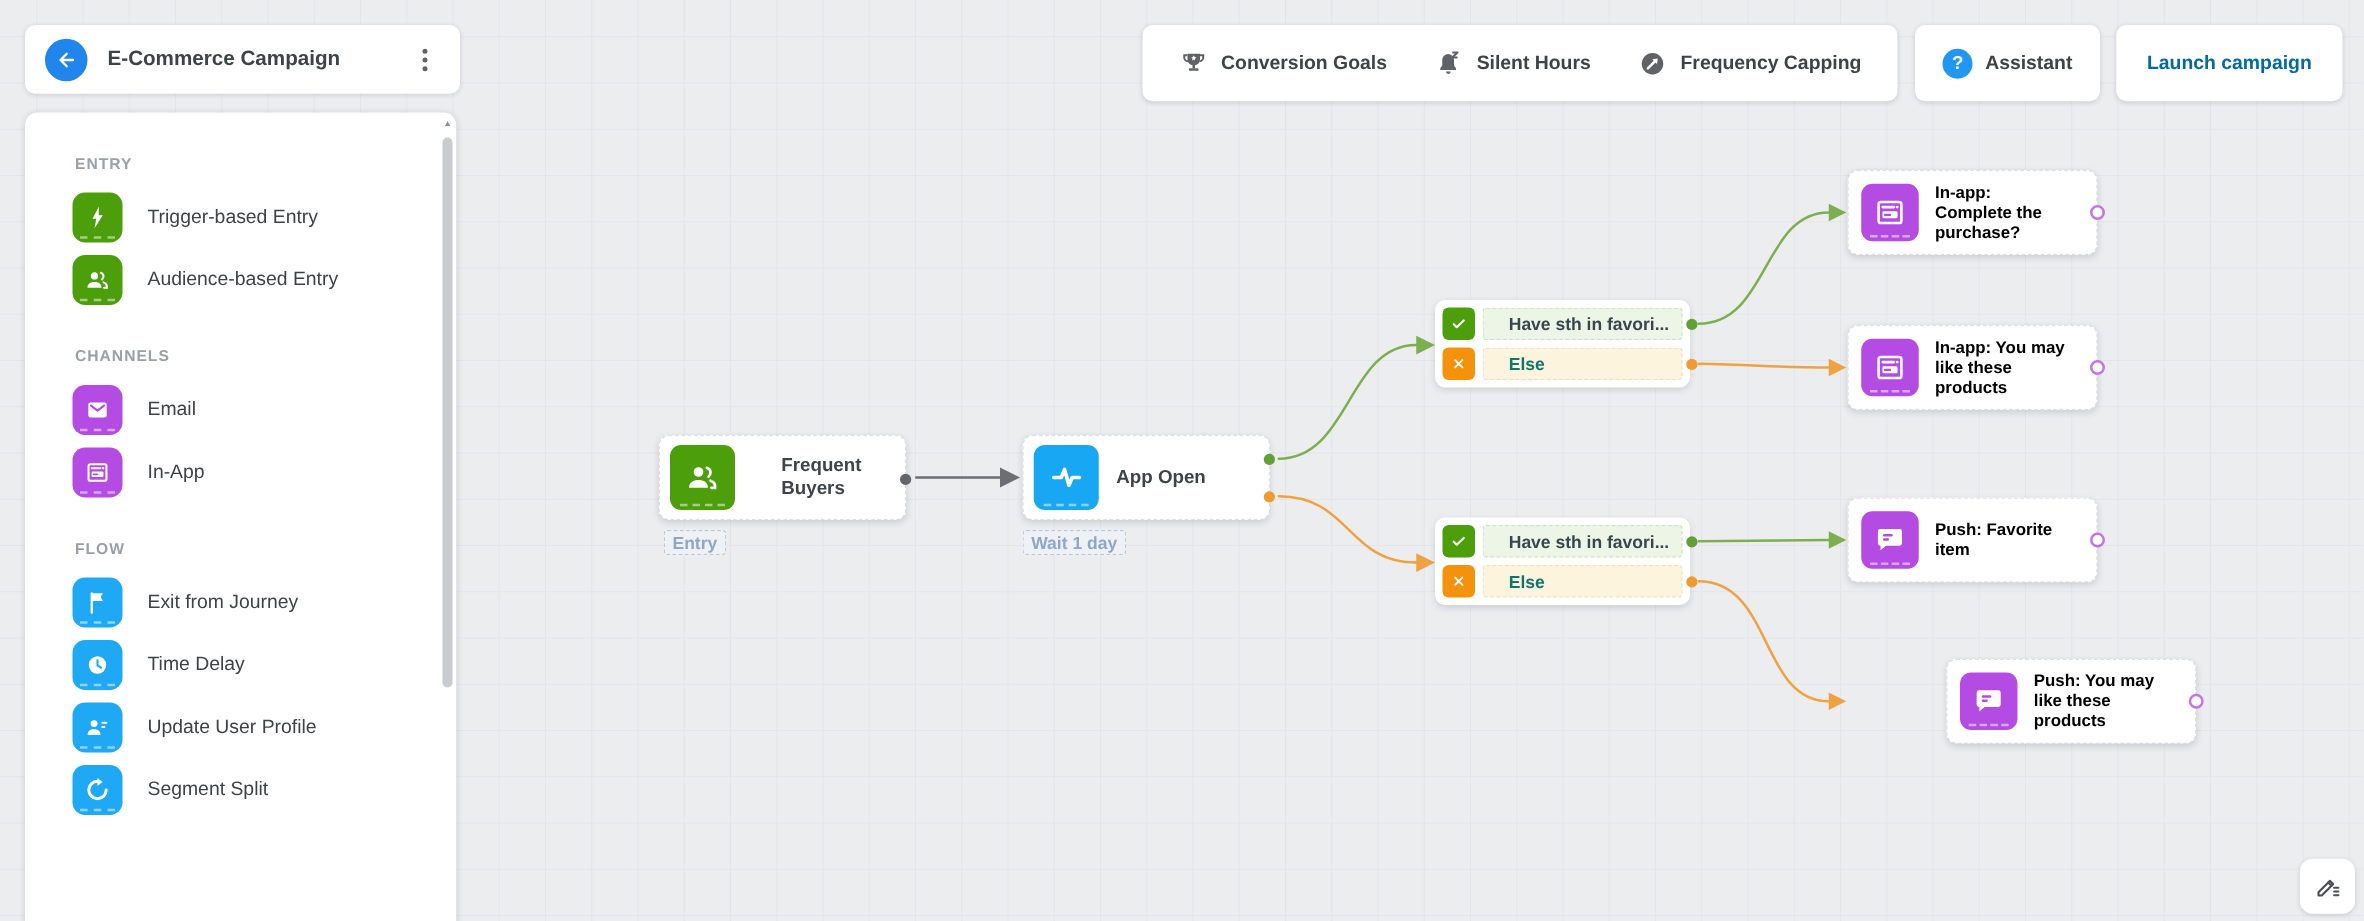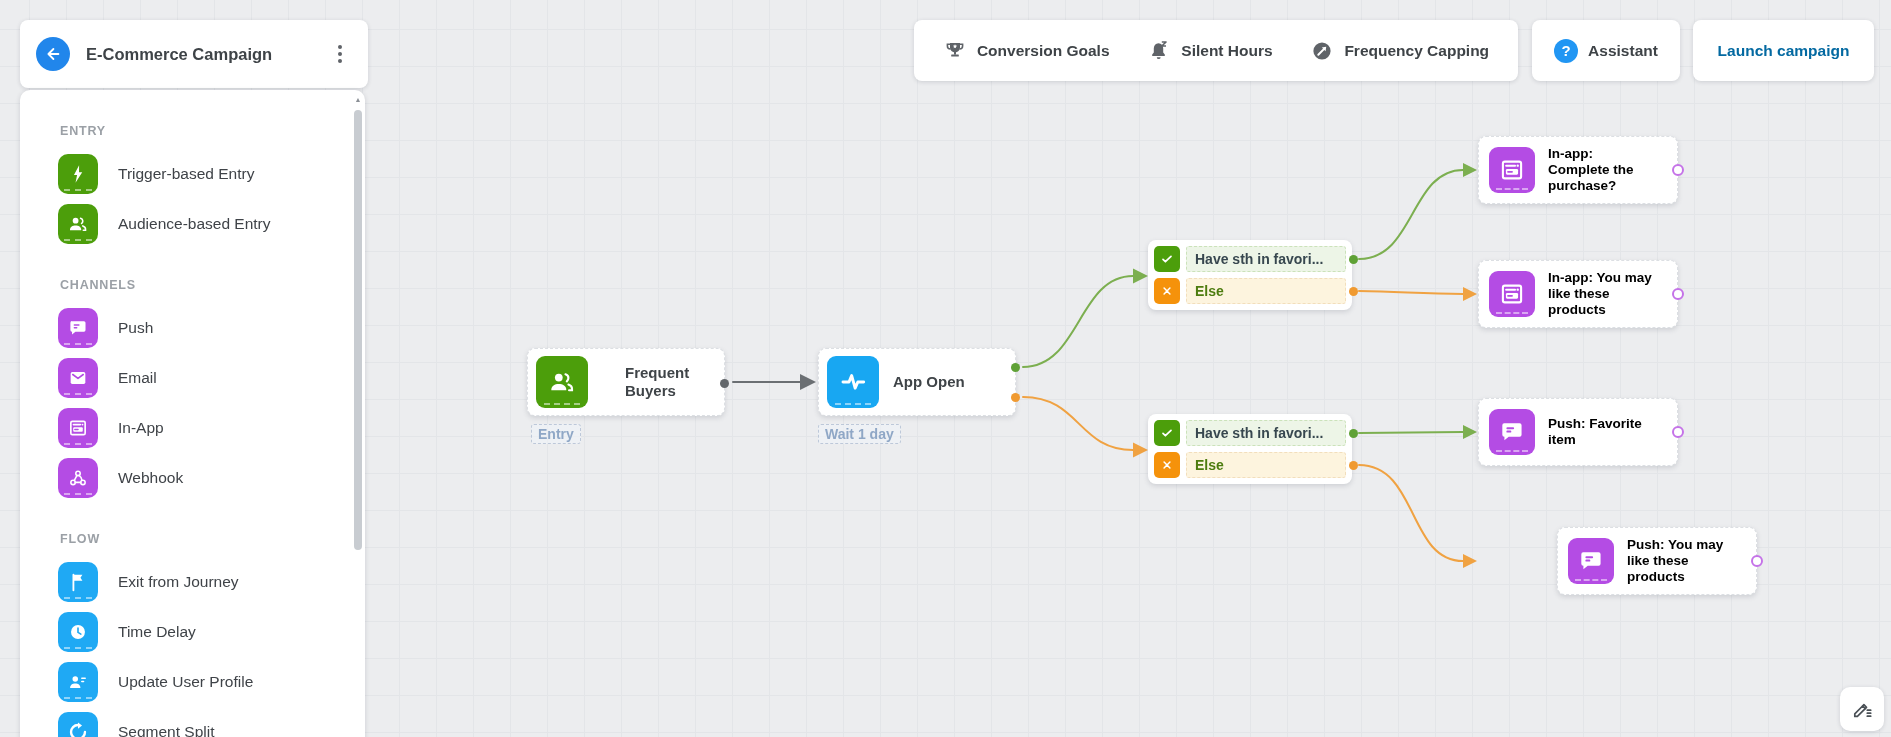--- a/index.html
+++ b/index.html
@@ -17,21 +17,21 @@
       linear-gradient(to right, #E3E5E8 1px, transparent 1px),
       linear-gradient(to bottom, #E3E5E8 1px, transparent 1px);
     background-size:37px 37px;
     background-position:-8px -8px;
   }
   .card {
     background:#fff; border-radius:8px;
     box-shadow:0 1px 4px rgba(40,46,60,.16);
   }
   
-  .hdr { position:absolute; left:20px; top:20px; width:348px; height:68px; z-index:6;
+  .hdr { position:absolute; left:20px; top:20px; width:348px; height:55px; z-index:6;
          display:flex; align-items:center; padding:0 16px; }
   .back-btn { width:34px; height:34px; border-radius:50%; background:#2186EB;
               display:flex; align-items:center; justify-content:center; flex:0 0 auto; cursor:pointer; }
   .hdr-title { flex:1; margin-left:16px; font-size:16.5px; font-weight:bold; color:#3E4347; }
   .kebab { width:24px; display:flex; flex-direction:column; align-items:center; gap:3px; cursor:pointer; }
   .kebab i { width:4px; height:4px; border-radius:50%; background:#5f6368; }
   
   .toolbar-group { position:absolute; left:914px; top:20px; width:604px; height:61px; z-index:6;
                    display:flex; align-items:center; justify-content:space-around; padding:0 10px; }
   .tb-btn { display:flex; align-items:center; gap:10px; font-size:15.5px; font-weight:bold;
@@ -88,25 +88,25 @@
   .node-m2 { left:1478px; top:260px; }
   .node-m3 { left:1478px; top:398px; }
   .node-m4 { left:1557px; top:527px; }
   
   .cond { position:absolute; z-index:3; width:204px; background:#fff; border-radius:8px;
           box-shadow:0 2px 5px rgba(70,78,94,.18); padding:6px; display:flex;
           flex-direction:column; gap:6px; cursor:pointer; }
   .cond-1 { left:1148px; top:240px; }
   .cond-2 { left:1148px; top:414px; }
   .c-row { display:flex; align-items:center; gap:6px; height:26px; position:relative; }
-  .c-strip { flex:1; height:26px; display:flex; align-items:center; padding:0 8px;
+  .c-strip { flex:1; height:26px; display:flex; align-items:center; padding:0 20px;
              font-size:14px; font-weight:bold; border-radius:3px;
              white-space:nowrap; overflow:hidden;text-align:center; }
   .strip-yes { background:#EDF5E7; border:1px dashed #CBE2BA; color:#37474F; }
-  .strip-no  { background:#FDF4DE; border:1px dashed #F2DEBC; color:#4d7c0f; }
+  .strip-no  { background:#FDF4DE; border:1px dashed #F2DEBC; color:#0f766e; }
   
   .dot { position:absolute; width:9px; height:9px; border-radius:50%; z-index:4; }
   .dot-gray   { background:#63676B; }
   .dot-green  { background:#5FA136; }
   .dot-orange { background:#F09A31; }
   .fb-out { right:-5px; top:29.5px; }
   .ao-out-g { right:-5px; top:14px; }
   .ao-out-o { right:-5px; top:44px; }
   .row-out { right:-12px; top:8.5px; }
   .ring { position:absolute; right:-7px; top:50%; margin-top:-6px; width:12px; height:12px;
@@ -222,30 +222,20 @@
           <path d="M4 17.6c0-2.6 2.6-4.1 5.6-4.1s5.6 1.5 5.6 4.1v.6H4z" fill="#fff"></path>
           <path d="M14.6 6.2c1.3.4 2.2 1.5 2.2 2.8 0 1-.5 1.9-1.2 2.5 M16.8 13.9c1.6.6 2.7 1.6 2.7 3.1v1.2h-2.2" stroke="#fff" stroke-width="1.6" fill="none" stroke-linecap="round"></path>
         </svg>
       </span>
       <span class="sb-label">Audience-based Entry</span>
     </div>
 
     <div class="sb-gap"></div>
     <div class="sb-section-title">CHANNELS</div>
 
-    <div class="sb-item">
-      <span class="tile t40 bg-purple">
-        <svg width="22" height="22" viewBox="0 0 24 24">
-          <path d="M5.5 4.5h13A1.7 1.7 0 0 1 20.2 6.2v8.1a1.7 1.7 0 0 1-1.7 1.7H9.2l-3.7 3.1v-3.1h-.1a1.7 1.7 0 0 1-1.7-1.7V6.2a1.7 1.7 0 0 1 1.8-1.7z" fill="#fff"></path>
-          <rect x="7.2" y="7.9" width="6.6" height="1.7" rx="0.8" fill="#B44CE4"></rect>
-          <rect x="7.2" y="10.8" width="4.2" height="1.7" rx="0.8" fill="#B44CE4"></rect>
-        </svg>
-      </span>
-      <span class="sb-label">Push</span>
-    </div>
 
     <div class="sb-item">
       <span class="tile t40 bg-purple">
         <svg width="22" height="22" viewBox="0 0 24 24">
           <rect x="4" y="5.5" width="16" height="13" rx="1.8" fill="#fff"></rect>
           <path d="m6.3 8.2 5.7 4.3 5.7-4.3" stroke="#B44CE4" stroke-width="1.8" fill="none" stroke-linecap="round" stroke-linejoin="round"></path>
         </svg>
       </span>
       <span class="sb-label">Email</span>
     </div>
@@ -256,31 +246,20 @@
           <rect x="4.2" y="4.8" width="15.6" height="14.4" rx="1.6" fill="none" stroke="#fff" stroke-width="1.8"></rect>
           <path d="M7 8.3h7.6" stroke="#fff" stroke-width="1.8" stroke-linecap="round"></path>
           <circle cx="16.9" cy="8.3" r="1" fill="#fff"></circle>
           <rect x="6.8" y="11.2" width="10.4" height="4.8" rx="1" fill="#fff"></rect>
           <path d="M8.6 13.6h3.4" stroke="#B44CE4" stroke-width="1.6" stroke-linecap="round"></path>
         </svg>
       </span>
       <span class="sb-label">In-App</span>
     </div>
 
-    <div class="sb-item">
-      <span class="tile t40 bg-purple">
-        <svg width="22" height="22" viewBox="0 0 24 24" fill="none" stroke="#fff" stroke-width="1.7">
-          <circle cx="12" cy="7" r="2.4"></circle>
-          <circle cx="6.6" cy="16.8" r="2.4"></circle>
-          <circle cx="17.4" cy="16.8" r="2.4"></circle>
-          <path d="M10.9 9.2 8 14.6 M13.1 9.2c1.8 1.2 2.9 3 3.2 5.2 M9 16.8h6" stroke-linecap="round"></path>
-        </svg>
-      </span>
-      <span class="sb-label">Webhook</span>
-    </div>
 
     <div class="sb-gap"></div>
     <div class="sb-section-title">FLOW</div>
 
     <div class="sb-item">
       <span class="tile t40 bg-blue">
         <svg width="22" height="22" viewBox="0 0 24 24">
           <path d="M7 21V4" stroke="#fff" stroke-width="2" stroke-linecap="round"></path>
           <path d="M7 4h9.8l-2.1 3.3 2.1 3.3H7z" fill="#fff"></path>
         </svg>

